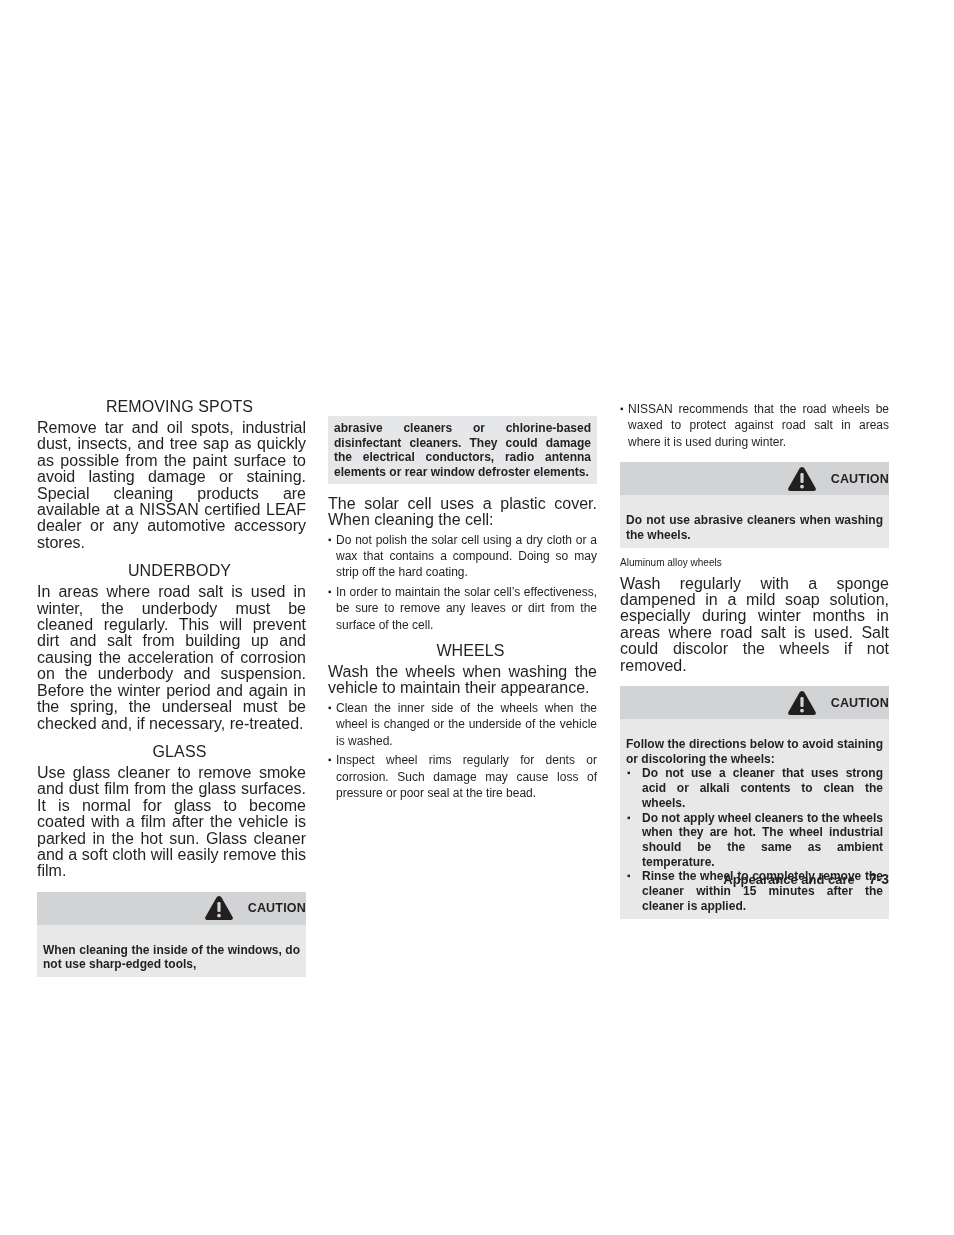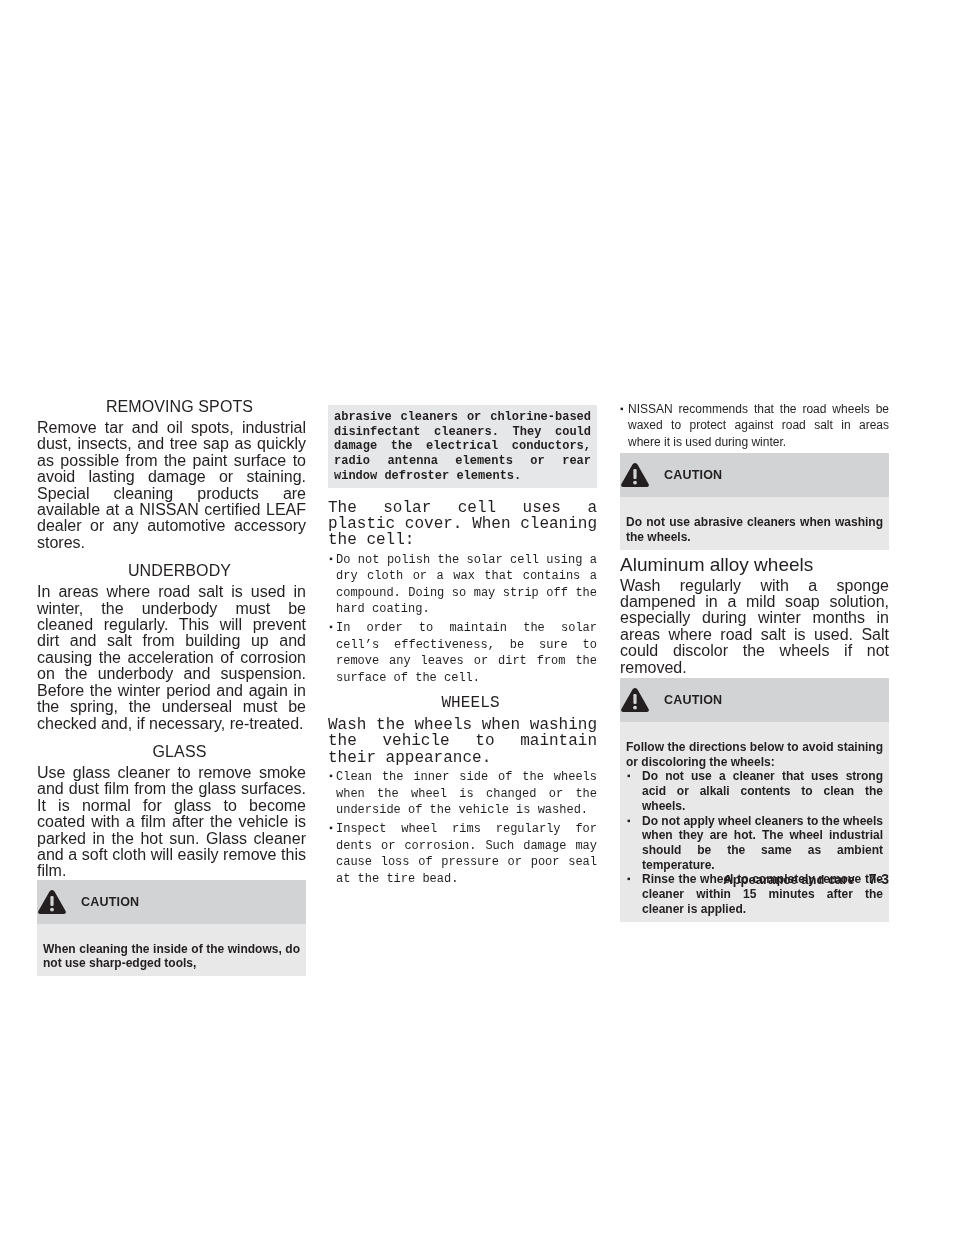--- a/index.html
+++ b/index.html
@@ -10,39 +10,39 @@
   .col { position: absolute; top: 398px; width: 269px; }
   .col1 { left: 37px; }
   .col2 { left: 328px; }
   .col3 { left: 620px; }
 
   h2.sec {
     font-weight: normal; font-size: 16px; letter-spacing: 0.1px;
     margin: 0 0 5px 16px; line-height: 17px; color: #231f20; text-align: center;
   }
   h3.sub {
-    font-weight: normal; font-size: 19px; margin: 0 0 5px 0; line-height: 17px;
+    font-weight: normal; font-size: 10px; margin: 0 0 5px 0; line-height: 17px;
   }
   p.body {
     margin: 0; font-size: 16px; line-height: 16.4px; text-align: justify;
   }
   .gap-sec { height: 11px; }
   ul.bul { list-style: none; margin: 3px 0 0 0; padding: 0; }
   ul.bul li {
     position: relative; padding-left: 8px; font-size: 12px; line-height: 16.4px;
     text-align: justify; margin-bottom: 3px;
   }
   ul.bul li .dot {
     position: absolute; left: 0; top: 0; font-size: 10px; line-height: 16.4px;
   }
 
   .caution { background: #e8e8e9; }
   .caution-head {
-    background: #d2d3d4; height: 44px; display: flex; align-items: center;
-    justify-content: flex-start; gap: 14px;
+    background: #d2d3d4; height: 33px; display: flex; align-items: center;
+    justify-content: flex-end; gap: 14px; margin-top: 12px;
   }
   .caution-head .lbl { font-weight: bold; font-size: 12.5px; letter-spacing: 0.2px; }
   .warn-icon { width: 30px; height: 26px; display: block; }
   .caution-body {
     padding: 18px 6px 5px 6px; font-weight: bold; font-size: 12px;
     line-height: 14.7px; text-align: justify; color: #231f20;
   }
   .caution-body ul { list-style: none; margin: 0; padding: 0; }
   .caution-body li { position: relative; padding-left: 16px; }
   .caution-body li .sq { position: absolute; left: 1px; top: 0; font-size: 10px; }
@@ -84,21 +84,21 @@
           <rect x="13.4" y="7" width="3.2" height="10" rx="1.2" fill="#d2d3d4"></rect>
           <circle cx="15" cy="20.6" r="1.9" fill="#d2d3d4"></circle>
         </svg>
         <span class="lbl">CAUTION</span>
       </div>
       <div class="caution-body">When cleaning the inside of the windows, do not use sharp-edged tools,</div>
     </div>
   </section>
 </div>
 
-<div class="col col2" style="top:397px;font-family:Liberation Mono, monospace;">
+<div class="col col2" style="top:408px;">
   <div class="cont-box" style="margin-top:8px;">abrasive cleaners or chlorine-based disinfectant cleaners. They could damage the electrical conductors, radio antenna elements or rear window defroster elements.</div>
   <div style="height:9px;"></div>
   <section>
     <p class="body" style="margin-top:3px;">The solar cell uses a plastic cover. When cleaning the cell:</p>
     <ul class="bul">
       <li><span class="dot">▪</span><span>Do not polish the solar cell using a dry cloth or a wax that contains a compound. Doing so may strip off the hard coating.</span></li>
       <li><span class="dot">▪</span><span>In order to maintain the solar cell’s effectiveness, be sure to remove any leaves or dirt from the surface of the cell.</span></li>
     </ul>
   </section>
   <div style="height:6px;"></div>

